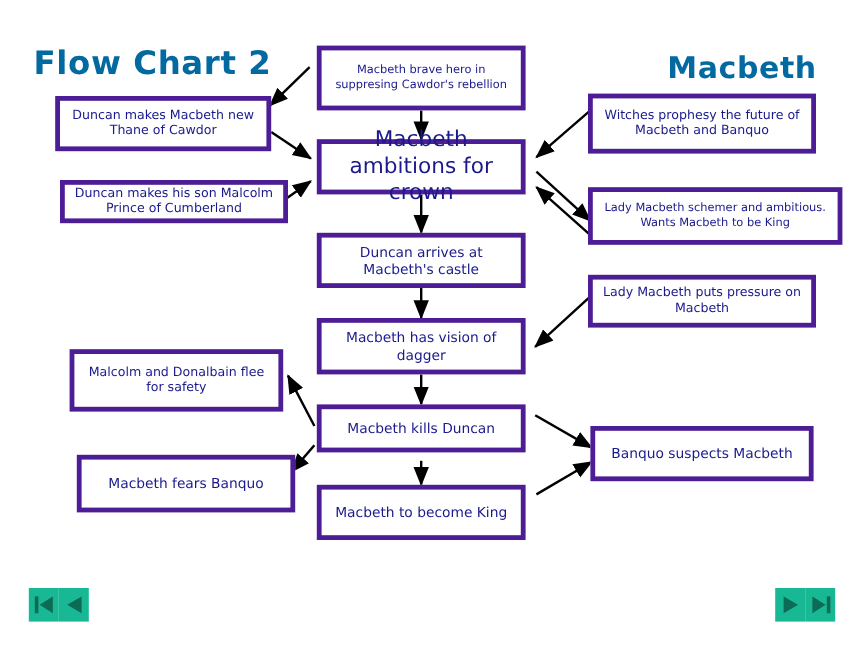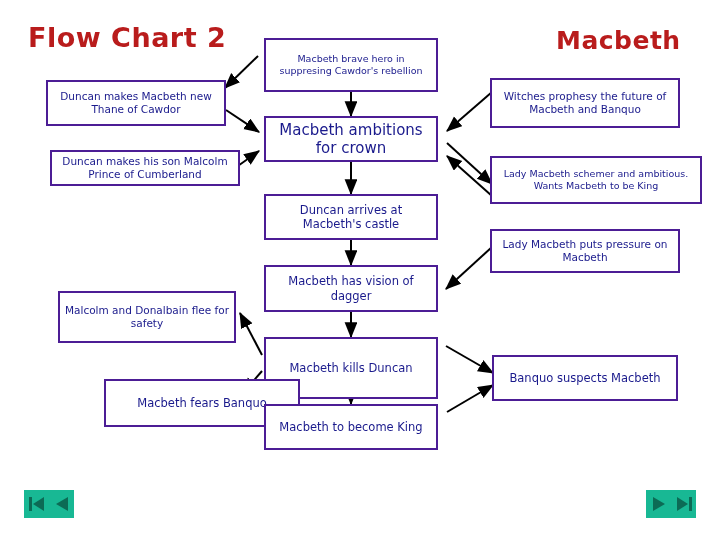--- a/index.html
+++ b/index.html
@@ -10,57 +10,58 @@
   #slide {
     position: relative;
     width: 720px;
     height: 540px;
     background: #ffffff;
     overflow: hidden;
     font-family: "DejaVu Sans", sans-serif;
   }
   .title {
     position: absolute;
-    color: #b91c1c;
+    color: #0369a1;
     font-family: "DejaVu Sans", sans-serif;
     font-weight: bold;
     white-space: nowrap;
+    margin-top: 16px;
   }
   #slide-title {
     left: 28px;
     top: 22px;
     font-size: 27px;
     letter-spacing: 0.5px;
   }
   #chart-heading {
     left: 556px;
     top: 26px;
     font-size: 25px;
     letter-spacing: 0.5px;
   }
   .node {
     position: absolute;
     box-sizing: border-box;
-    border: 2px solid #4c1d95;
+    border: 4px solid #4c1d95;
     background: #ffffff;
     color: #1a1a8c;
     display: flex;
     align-items: center;
     justify-content: center;
     text-align: center;
     line-height: 1.22;
     padding: 2px 4px;
     font-family: "DejaVu Sans", sans-serif;
     z-index: 3;
   }
   .node span { display: block; width: 100%; }
   .fs-small { font-size: 9.5px; }
   .fs-mid   { font-size: 10.5px; }
   .fs-reg   { font-size: 11.5px; align-items: center; }
-  .fs-big   { font-size: 15px; }
+  .fs-big   { font-size: 18px; }
 
   svg#arrows {
     position: absolute;
     left: 0; top: 0;
     width: 720px;
     height: 540px;
     z-index: 1;
     pointer-events: none;
   }
   .navbtn {
@@ -157,29 +158,29 @@
   </div>
 
   <div class="node fs-reg" style="left:264px; top:265px; width:174px; height:47px;">
     <span>Macbeth has vision of dagger</span>
   </div>
 
   <div class="node fs-mid" style="left:58px; top:291px; width:178px; height:52px;">
     <span>Malcolm and Donalbain flee for safety</span>
   </div>
 
-  <div class="node fs-reg" style="left:264px; top:337px; width:174px; height:62px;">
+  <div class="node fs-reg" style="left:264px; top:337px; width:174px; height:40px;">
     <span>Macbeth kills Duncan</span>
   </div>
 
   <div class="node fs-reg" style="left:492px; top:355px; width:186px; height:46px;">
     <span>Banquo suspects Macbeth</span>
   </div>
 
-  <div class="node fs-reg" style="left:64px; top:379px; width:196px; height:48px;margin-left:40px;">
+  <div class="node fs-reg" style="left:64px; top:379px; width:182px; height:48px;">
     <span>Macbeth fears Banquo</span>
   </div>
 
   <div class="node fs-reg" style="left:264px; top:404px; width:174px; height:46px;">
     <span>Macbeth to become King</span>
   </div>
 
   <div class="navbtn" style="left:24px; top:490px; width:25px; height:28px;">
     <svg width="18" height="16" viewBox="0 0 18 16">
       <rect x="1" y="1" width="3" height="14" fill="#0c6b55"></rect>

